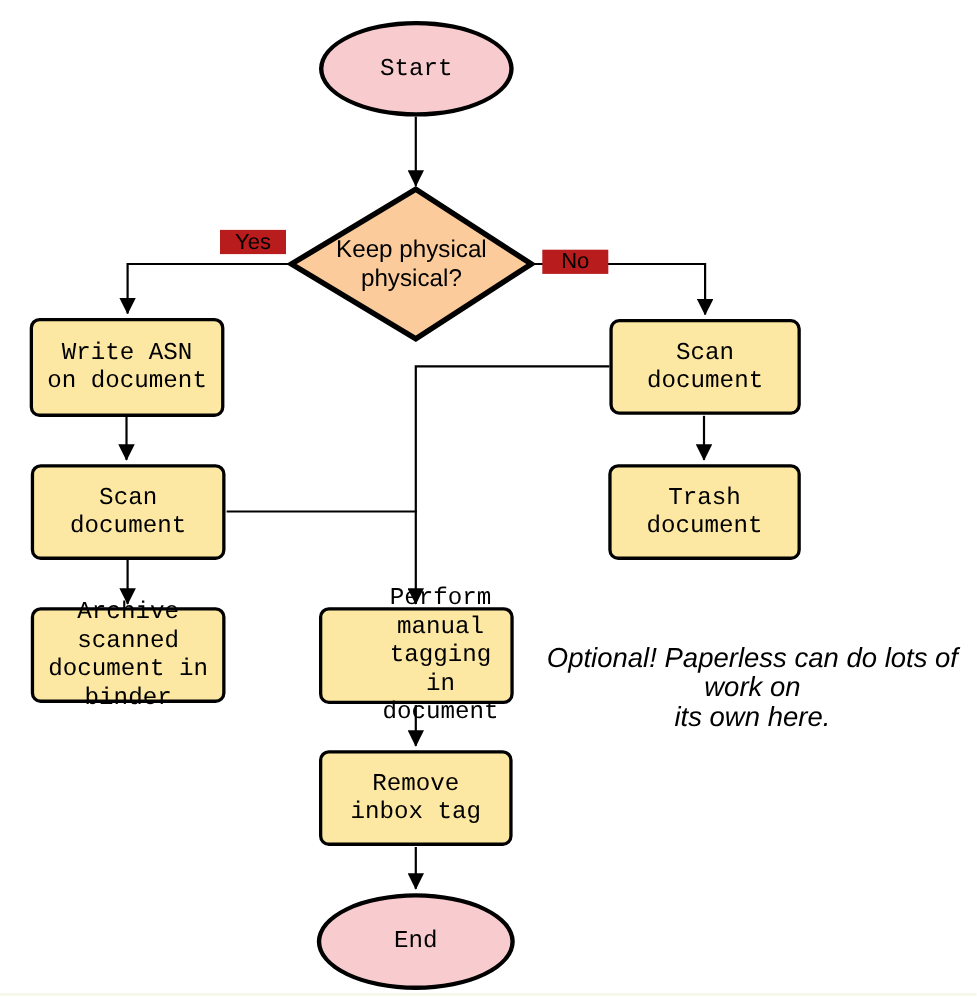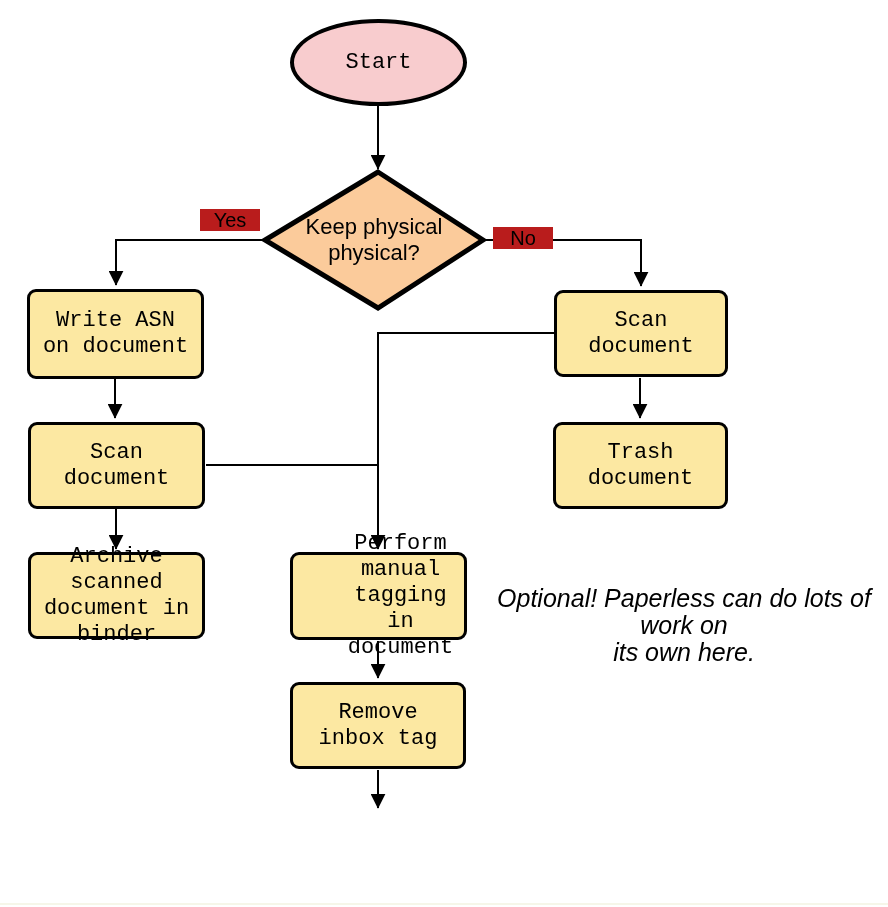--- a/index.html
+++ b/index.html
@@ -110,16 +110,19 @@
   <div class="note" style="left:482px;top:585px;width:404px;">
     <div>Optional! Paperless can do lots of work on</div>
     <div>its own here.</div>
   </div>
 
   <div class="node" style="left:290px;top:682px;width:176px;height:87px;">
     <span>Remove</span>
     <span>inbox tag</span>
   </div>
 
+  <div class="node terminal" style="left:288px;top:812px;width:180px;height:88px;">
+    <span>End</span>
+  </div>
 
   <div class="bottom-line"></div>
 
 </div>
 
 </body></html>

